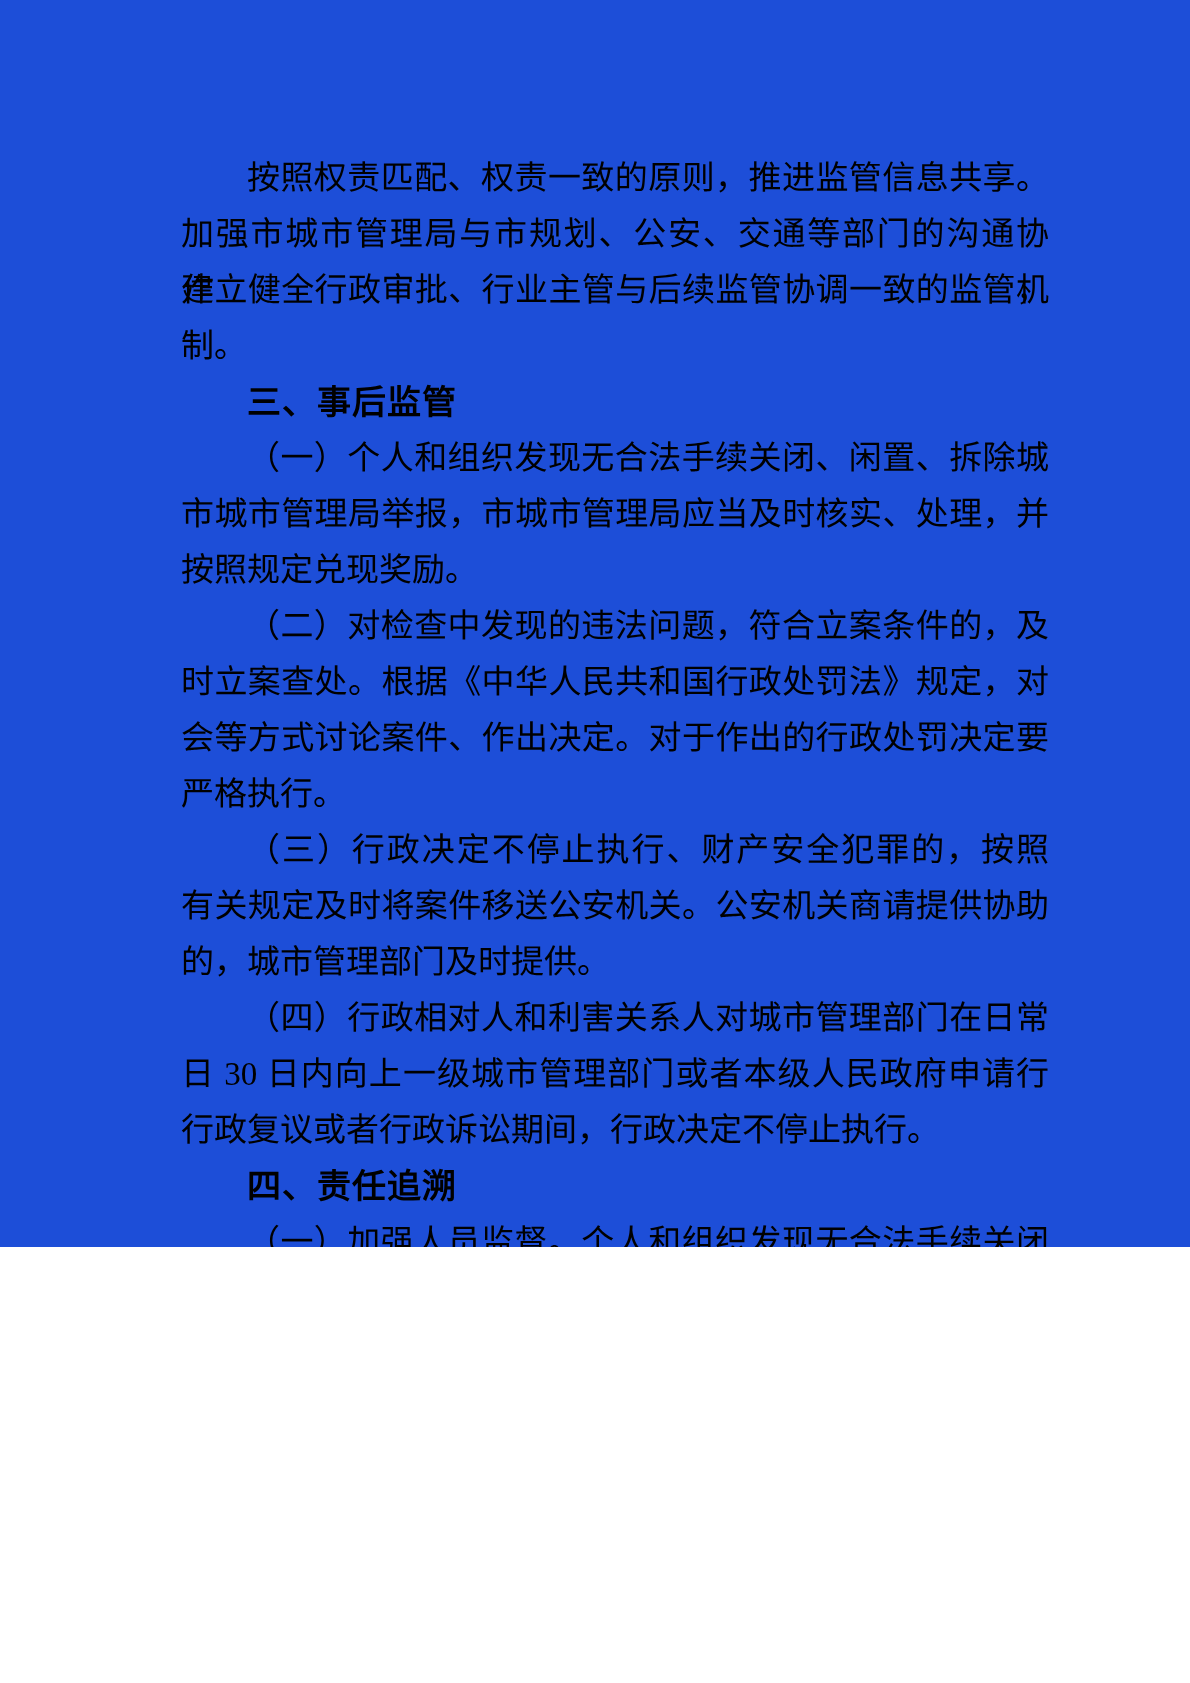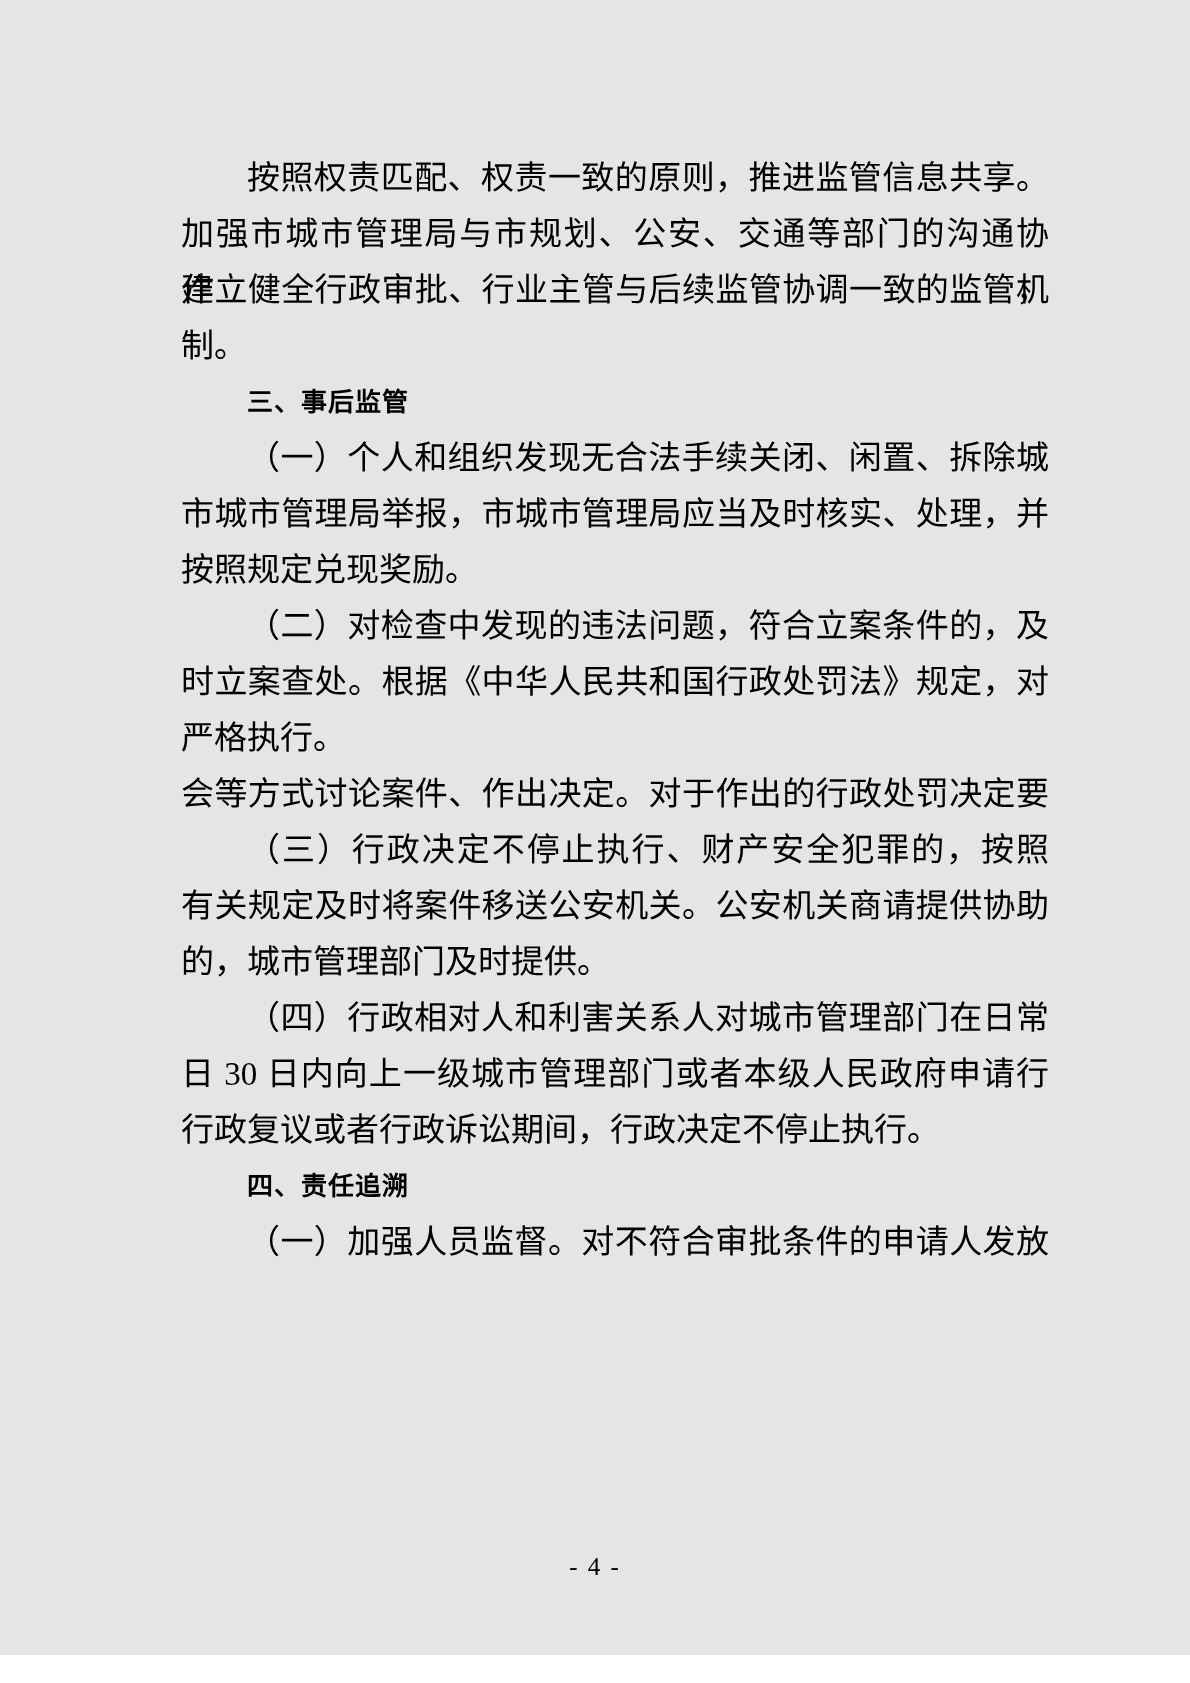--- a/index.html
+++ b/index.html
@@ -4,22 +4,22 @@
 <title>Document Page</title>
 <style>
   html, body {
     margin: 0;
     padding: 0;
     background: #ffffff;
   }
   .page {
     position: relative;
     width: 1190px;
-    height: 1655px;
-    background: #e5e5e5;
+    height: 1247px;
+    background: #1d4ed8;
     color: #000000;
     overflow: hidden;
     font-family: "Liberation Serif", "DejaVu Serif", serif;
   }
   .text-block {
     position: absolute;
     left: 181px;
     top: 150px;
     width: 868px;
   }
@@ -40,21 +40,21 @@
     text-justify: inter-character;
   }
   
   .in {
     text-indent: 66px;
   }
   
   .heading {
     font-family: "Liberation Sans", "DejaVu Sans", sans-serif;
     font-weight: bold;
-    font-size: 26px;
+    font-size: 34px;
     padding-left: 66px;
     letter-spacing: 1px;
   }
   .page-number {
     position: absolute;
     left: 0;
     top: 1552px;
     width: 100%;
     text-align: center;
     font-size: 25px;
@@ -76,31 +76,31 @@
     <div class="line">制。</div>
 
     <div class="line heading">三、事后监管</div>
 
     <div class="line jf in">（一）个人和组织发现无合法手续关闭、闲置、拆除城</div>
     <div class="line jf">市城市管理局举报，市城市管理局应当及时核实、处理，并</div>
     <div class="line">按照规定兑现奖励。</div>
 
     <div class="line jf in">（二）对检查中发现的违法问题，符合立案条件的，及</div>
     <div class="line jf">时立案查处。根据《中华人民共和国行政处罚法》规定，对</div>
+    <div class="line jf">会等方式讨论案件、作出决定。对于作出的行政处罚决定要</div>
     <div class="line">严格执行。</div>
-    <div class="line jf">会等方式讨论案件、作出决定。对于作出的行政处罚决定要</div>
 
     <div class="line jf in">（三）行政决定不停止执行、财产安全犯罪的，按照</div>
     <div class="line jf">有关规定及时将案件移送公安机关。公安机关商请提供协助</div>
     <div class="line">的，城市管理部门及时提供。</div>
 
     <div class="line jf in">（四）行政相对人和利害关系人对城市管理部门在日常</div>
     <div class="line jf">日 30 日内向上一级城市管理部门或者本级人民政府申请行</div>
     <div class="line">行政复议或者行政诉讼期间，行政决定不停止执行。</div>
 
     <div class="line heading">四、责任追溯</div>
 
-    <div class="line jf in">（一）加强人员监督。对不符合审批条件的申请人发放</div>
+    <div class="line jf in">（一）加强人员监督。个人和组织发现无合法手续关闭</div>
 
   </div>
 
   <div class="page-number">- 4 -</div>
 </div>
 
 </body></html>

